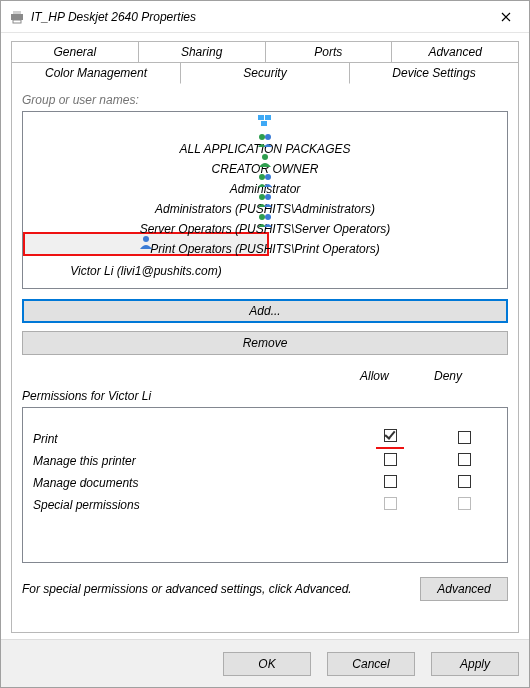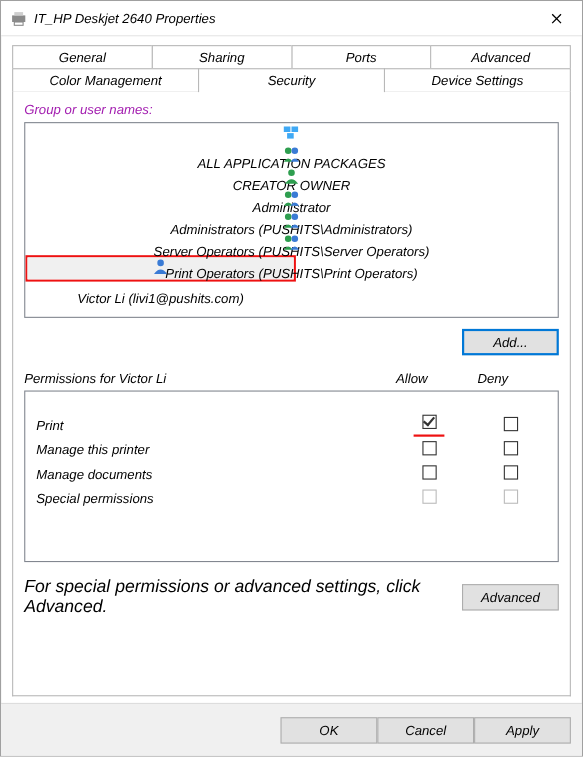--- a/index.html
+++ b/index.html
@@ -61,52 +61,52 @@
   .tabrow.bottom .tab { }
   .tabpanel {
     border: 1px solid #b8b8b8;
     border-top: none;
     flex: 1;
     padding: 10px 10px 8px 10px;
     display: flex; flex-direction: column;
     background: #fff;
     margin-top: -1px;
   }
-  .label { font-size: 12px; color: #a21caf; margin-bottom: 4px; }
+  .label { font-size: 12px; color: #737373; margin-bottom: 4px; }
   .listbox {
     border: 1px solid #828790;
     background: #fff;
     height: 178px;
     overflow: auto;
   }
   .litem {
     display: flex; align-items: center;
     height: 20px;
     padding: 0 4px;
     gap: 14px;
     font-size: 12px;
     flex-direction: column;
   }
   .litem.sel { background: #f0f0f0; }
   .litem .icon { width: 16px; height: 16px; display:flex; align-items:center; justify-content:center; }
   .highlight-box { border: 2px solid #e11; padding: 0; }
-  .btnrow { display: flex; justify-content: flex-end; gap: 8px; margin-top: 10px; }
+  .btnrow { display: flex; justify-content: flex-end; gap: 8px; margin-top: 10px; flex-direction: column; }
   .btn {
     min-width: 88px; height: 24px;
     border: 1px solid #adadad;
     background: #e1e1e1;
     display: flex; align-items: center; justify-content: center;
     font-size: 12px; color: #000;
     padding: 0 14px;
   }
   .btn.focus { border: 2px solid #0078d7; }
   .permhdr {
     display: flex; margin-top: 14px; font-size: 12px;
   }
-  .permhdr .pname { flex: 1; }
+  .permhdr .pname { flex: 1; margin-top: 20px; }
   .permhdr .col { width: 74px; text-align: left; }
   .permbox {
     border: 1px solid #828790;
     margin-top: 4px;
     padding: 20px 6px;
     height: 156px;
   }
   .prow { display: flex; align-items: center; height: 22px; }
   .prow .pname { flex: 1; font-size: 12px; padding-left: 4px; }
   .prow .col { width: 74px; text-align: center; }
@@ -115,27 +115,27 @@
     border: 1px solid #333; background: #fff; position: relative;
   }
   .cbx.checked::after {
     content: ""; position: absolute; left: 2px; top: -1px;
     width: 4px; height: 8px; border: solid #333; border-width: 0 2px 2px 0;
     transform: rotate(40deg);
   }
   .cbx.dis { border-color: #bbb; }
   .underline-red { border-bottom: 2px solid #e11; width: 28px; margin: 2px auto 0 auto; }
   .advrow { display: flex; align-items: center; margin-top: 14px; gap: 8px; }
-  .advrow .txt { flex: 1; font-size: 16px; }
+  .advrow .txt { flex: 1; font-size: 12px; }
   .footer {
     height: 48px;
     border-top: 1px solid #ddd;
     background: #f0f0f0;
     display: flex; align-items: center; justify-content: flex-end;
-    padding: 0 10px; gap: 0;
+    padding: 0 10px; gap: 16px;
   }
   .footer .btn { background: #e1e1e1; }
   
   svg { display: block; }
 </style>
 </head>
 <body>
 
 <div class="window">
   <div class="titlebar">
@@ -244,20 +244,21 @@
                   <path d="M2 15 q6 -8 12 0" fill="#3a7bd5"></path>
                 </svg>
               </span>
             <span>Victor Li (livi1@pushits.com)</span>
           </div>
         </div>
       </div>
 
       <div class="btnrow">
         <div class="btn focus">Add...</div>
+        <div class="btn">Remove</div>
       </div>
 
       <div class="permhdr">
         <div class="pname">Permissions for Victor Li</div>
         <div class="col">Allow</div>
         <div class="col">Deny</div>
       </div>
 
       <div class="permbox">
         <div class="prow">

